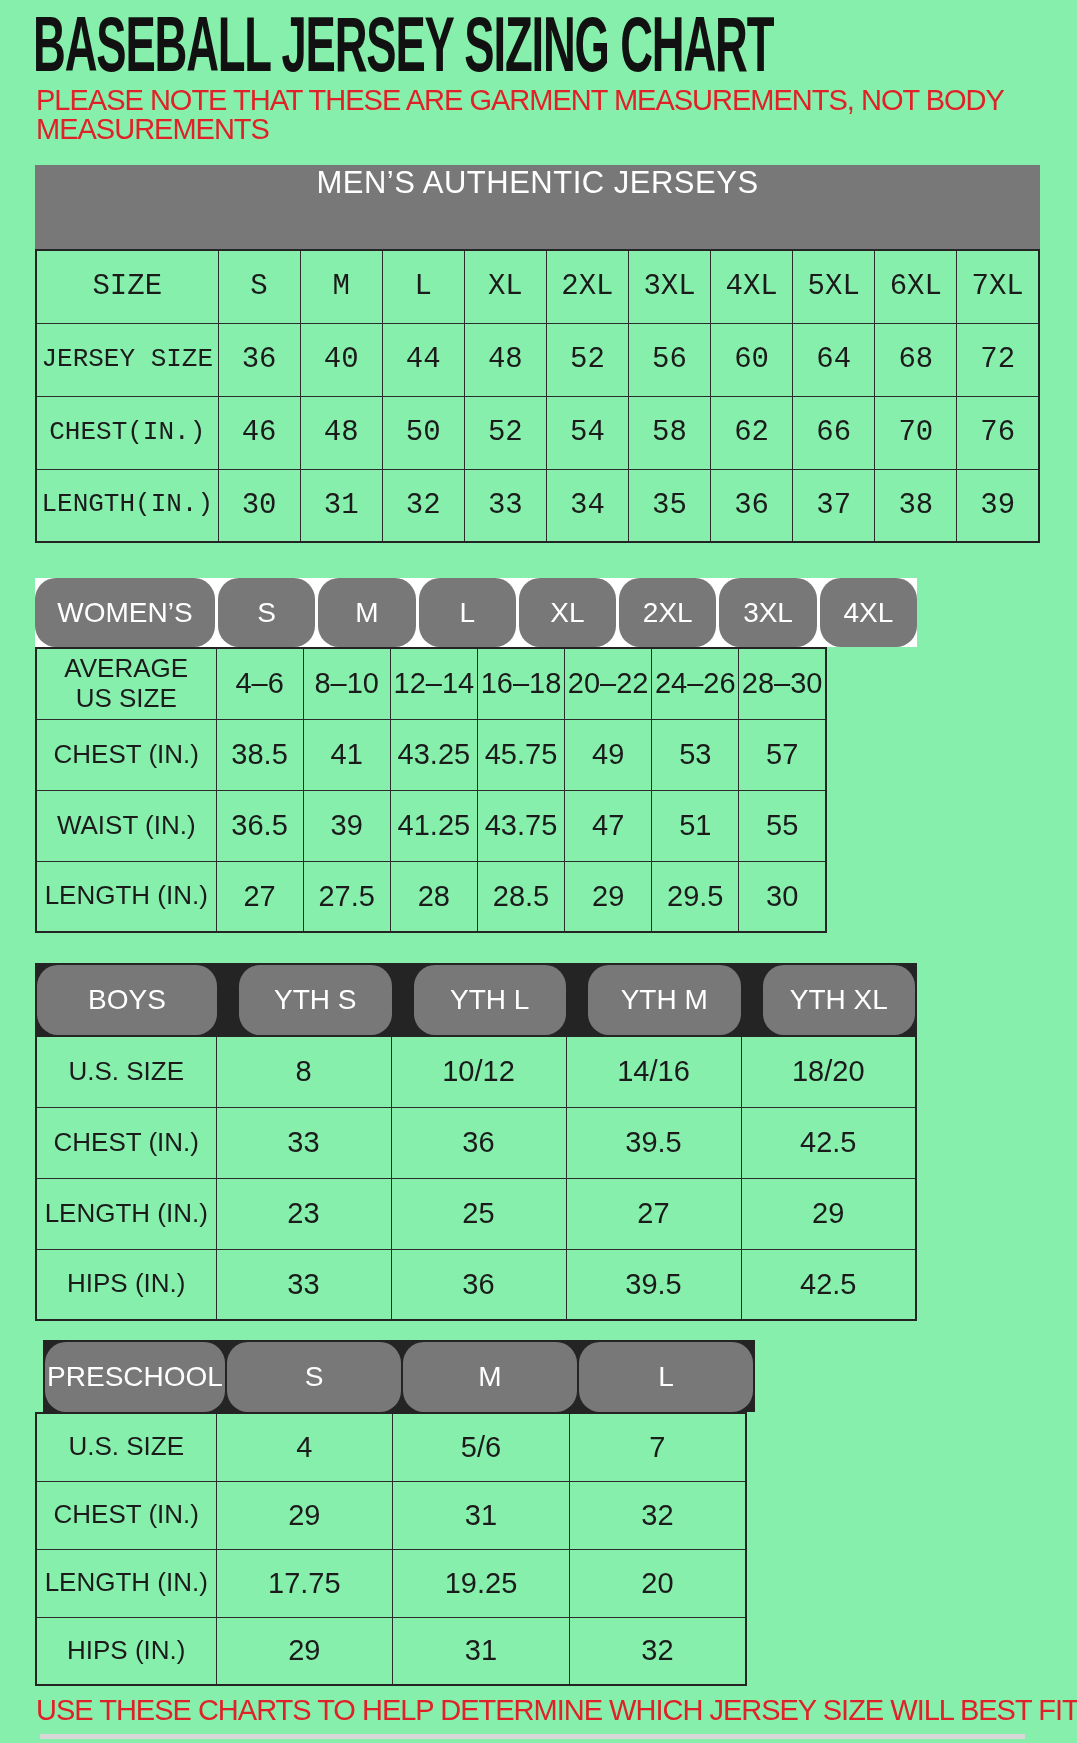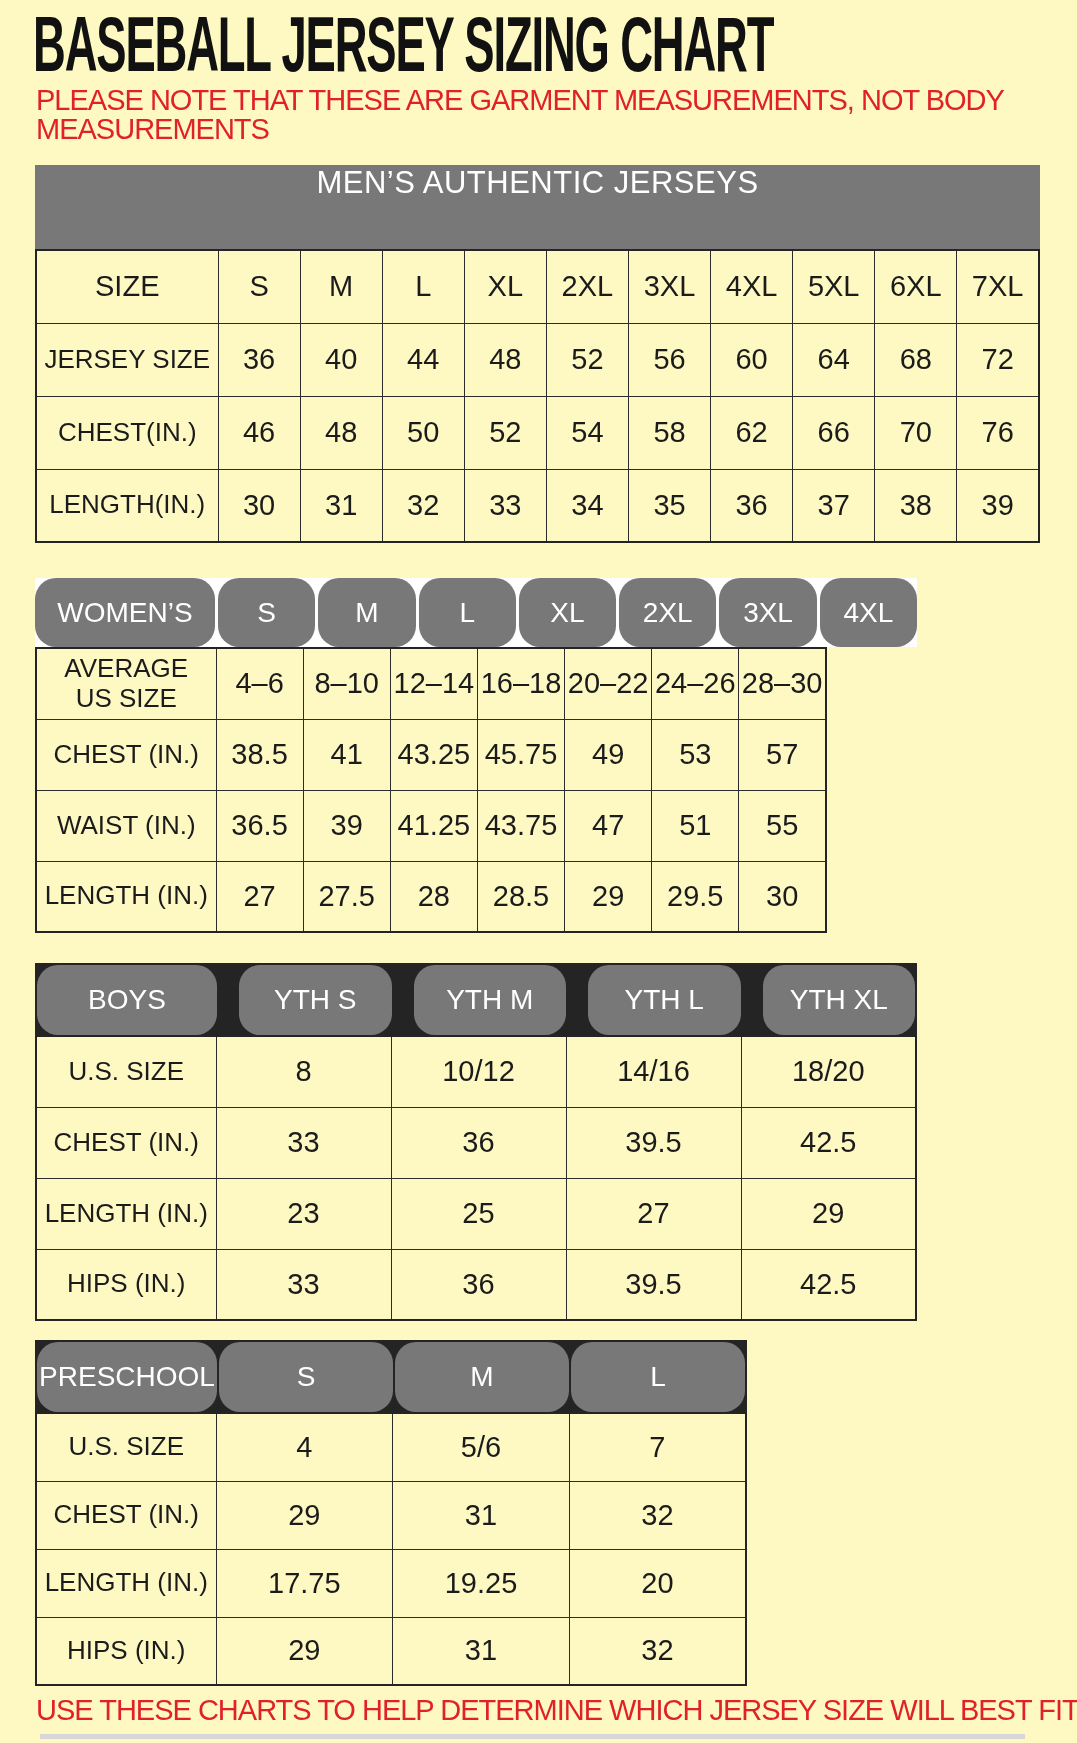--- a/index.html
+++ b/index.html
@@ -1,21 +1,21 @@
 <!DOCTYPE html>
 <html><head>
 <meta charset="utf-8">
 <style>
   * { box-sizing: border-box; }
   html, body { margin: 0; padding: 0; background: #ffffff; }
   .page {
     position: relative;
     width: 1077px;
     height: 1743px;
-    background: #fef9c3;
+    background: #86efac;
     overflow: hidden;
     color: #1b1b1b;
     font-family: "Liberation Sans", "DejaVu Sans", sans-serif;
   }
 
   .title {
     position: absolute;
     left: 33px;
     top: 6px;
     font-size: 77px;
@@ -67,21 +67,21 @@
     font-weight: 400;
     padding: 0;
     color: #1b1b1b;
     overflow: hidden;
   }
   th.col { font-size: 29px; }
   td.lbl { font-size: 26px; white-space: pre-line; line-height: 1.15; }
   td.val { font-size: 29px; }
 
   #mens-table      { left: 35px; top: 249px;  width: 1005px; }
-  #mens-table tr   { height: 73px; }
+  #mens-table tr   { height: 73px; font-family: Liberation Mono, monospace; }
   #womens-table    { left: 35px; top: 647px;  width: 792px; }
   #womens-table tr { height: 71px; }
   #boys-table      { left: 35px; top: 1035px; width: 882px; }
   #boys-table tr   { height: 71px; }
   #preschool-table    { left: 35px; top: 1412px; width: 712px; }
   #preschool-table tr { height: 68px; }
 
   .hdr-row {
     position: absolute;
     display: flex;
@@ -100,21 +100,21 @@
 
   #womens-hdr { left: 35px; top: 578px; width: 882px; height: 69px; gap: 3px; background: #ffffff; }
 
   .dark-hdr {
     background: #242424;
     gap: 2px;
     border: 2px solid #242424;
     border-bottom: none;
   }
   #boys-hdr      { left: 35px; top: 963px;  width: 882px; height: 72px; gap: 22px; }
-  #preschool-hdr { left: 35px; top: 1340px; width: 712px; height: 72px; }
+  #preschool-hdr { left: 43px; top: 1340px; width: 712px; height: 72px; }
 
   .footer {
     position: absolute;
     left: 36px;
     top: 1694px;
     color: #e02127;
     font-size: 29px;
     letter-spacing: -1px;
     white-space: nowrap;
   }
@@ -275,22 +275,22 @@
         <td class="val">29</td>
         <td class="val">29.5</td>
         <td class="val">30</td>
       </tr>
     </tbody>
   </table>
 
   <div class="hdr-row dark-hdr" id="boys-hdr">
     <div class="hcell first">BOYS</div>
     <div class="hcell">YTH S</div>
+    <div class="hcell">YTH L</div>
     <div class="hcell">YTH M</div>
-    <div class="hcell">YTH L</div>
     <div class="hcell">YTH XL</div>
   </div>
 
   <table class="tbl" id="boys-table">
     <colgroup>
       <col style="width:180px">
         <col>
         <col>
         <col>
         <col>

